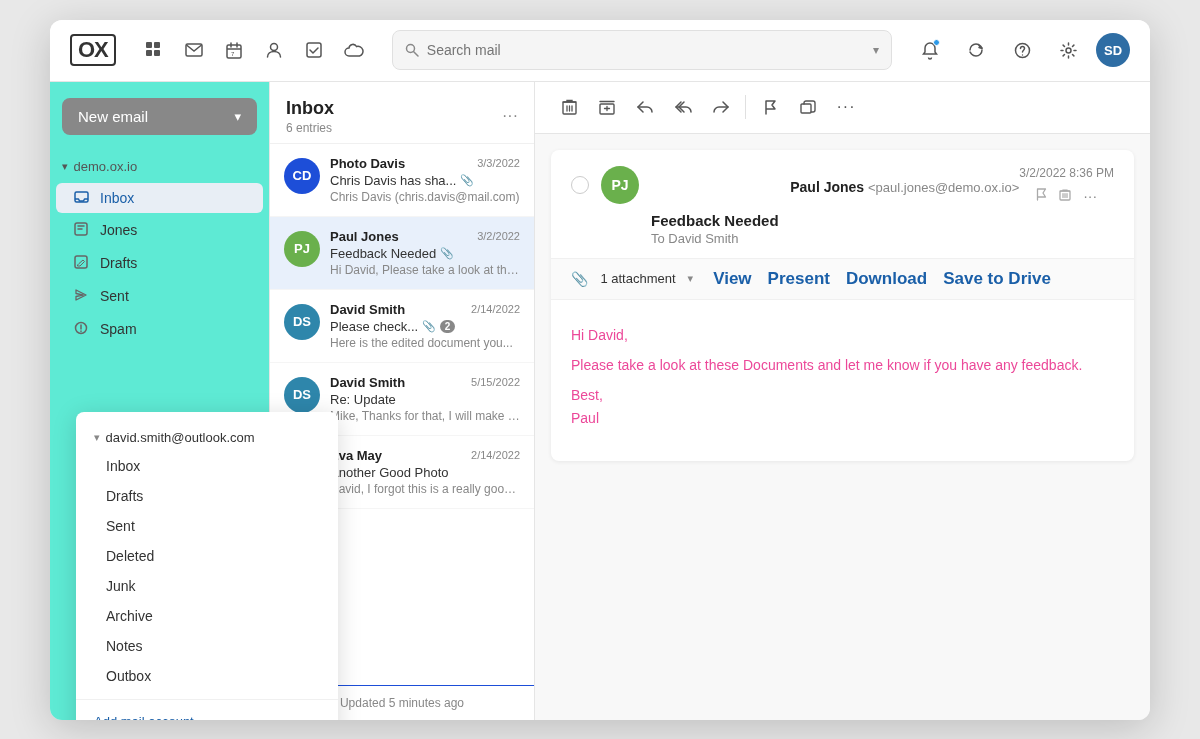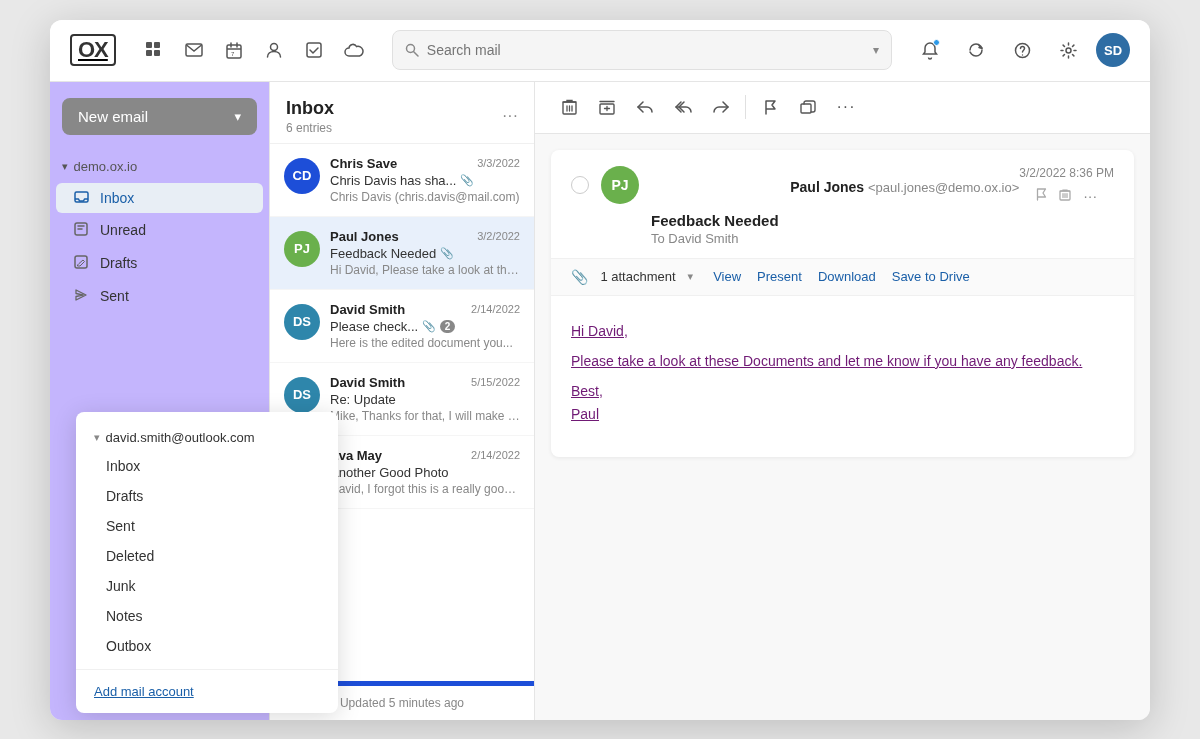--- a/index.html
+++ b/index.html
@@ -31,21 +31,20 @@
       padding: 0 20px;
       height: 62px;
       border-bottom: 1px solid #e5e5e5;
       gap: 12px;
       flex-shrink: 0;
     }
     .logo {
       display: flex;
       align-items: center;
       margin-right: 8px;
-      text-decoration: underline;
     }
     .logo-text {
       font-size: 22px;
       font-weight: 700;
       color: #333;
       letter-spacing: -1px;
       border: 2.5px solid #333;
       padding: 1px 6px;
       border-radius: 4px;
     }
@@ -131,21 +130,21 @@
     }
     
     .main-content {
       display: flex;
       flex: 1;
       overflow: hidden;
     }
     
     .sidebar {
       width: 220px;
-      background: #c4b5fd;
+      background: #5eead4;
       border-right: 1px solid #e5e5e5;
       display: flex;
       flex-direction: column;
       flex-shrink: 0;
       padding: 16px 0 0 0;
     }
     .new-email-btn {
       display: flex;
       align-items: center;
       justify-content: space-between;
@@ -286,21 +285,21 @@
       border-radius: 10px;
       font-size: 10px;
       padding: 1px 5px;
       font-weight: 600;
     }
     .email-list-footer {
       padding: 10px 14px;
       font-size: 12px;
       color: #888;
       text-align: center;
-      border-top: 5px solid #1d4ed8;
+      border-top: 1px solid #1d4ed8;
     }
     
     .email-view {
       flex: 1;
       display: flex;
       flex-direction: column;
       background: #f8f8f8;
     }
     .email-view-toolbar {
       background: #fff;
@@ -412,30 +411,29 @@
       display: flex;
       align-items: center;
       gap: 16px;
       margin-left: 8px;
     }
     .attach-action-btn {
       background: none;
       border: none;
       color: #1a5fa8;
       cursor: pointer;
-      font-size: 13px;
-      font-weight: 400;
+      font-size: 17px;
+      font-weight: 700;
       text-align: right;
     }
     .email-body {
       padding: 24px 20px;
       font-size: 14px;
-      color: #701a75;
+      color: #ec4899;
       line-height: 1.6;
-      text-decoration: underline;
     }
     .email-body p { margin-bottom: 8px; }
     
     .dropdown-panel {
       position: absolute;
       left: 26px;
       top: 330px;
       width: 262px;
       background: #fff;
       border-radius: 8px;
@@ -591,58 +589,67 @@
         <span>Inbox</span>
         <button class="more-btn">···</button>
       </div>
       <div class="nav-item">
         <span class="nav-icon">
           <svg width="14" height="14" viewBox="0 0 14 14" fill="none">
               <rect x="1" y="1" width="12" height="12" rx="2" stroke="currentColor" stroke-width="1.5" fill="none"></rect>
               <path d="M4 4h6M4 7h4" stroke="currentColor" stroke-width="1.5" stroke-linecap="round"></path>
             </svg>
         </span>
-        <span>Unread</span>
+        <span>Jones</span>
       </div>
       <div class="nav-item">
         <span class="nav-icon">
           <svg width="14" height="14" viewBox="0 0 14 14" fill="none">
               <rect x="1" y="1" width="12" height="12" rx="2" stroke="currentColor" stroke-width="1.5" fill="none"></rect>
               <path d="M3.5 10l1.5-1.5L9 5l1.5 1.5L6 11H3.5z" stroke="currentColor" stroke-width="1" fill="none"></path>
             </svg>
         </span>
         <span>Drafts</span>
       </div>
       <div class="nav-item">
         <span class="nav-icon">
           <svg width="14" height="14" viewBox="0 0 14 14" fill="none">
               <path d="M2 2l10 5-10 5V8.5l7-1.5-7-1.5V2z" stroke="currentColor" stroke-width="1.3" stroke-linejoin="round" fill="none"></path>
             </svg>
         </span>
         <span>Sent</span>
+      </div>
+      <div class="nav-item">
+        <span class="nav-icon">
+          <svg width="14" height="14" viewBox="0 0 14 14" fill="none">
+              <circle cx="7" cy="7" r="5.5" stroke="currentColor" stroke-width="1.5" fill="none"></circle>
+              <path d="M7 4v4M7 10v.5" stroke="currentColor" stroke-width="1.5" stroke-linecap="round"></path>
+            </svg>
+        </span>
+        <span>Spam</span>
       </div>
     </div>
 
     <div class="email-list-panel">
       <div class="email-list-header">
         <div class="email-list-header-row">
           <div>
             <h2>Inbox</h2>
             <div class="entries">6 entries</div>
           </div>
           <button class="email-list-more">···</button>
         </div>
       </div>
       <div class="email-items">
 
         <div class="email-item">
           <div class="email-avatar" style="background:#1d4ed8">CD</div>
           <div class="email-content">
             <div class="email-header-row">
-              <span class="email-sender">Chris Save</span>
+              <span class="email-sender">Photo Davis</span>
               <span class="email-date">3/3/2022</span>
             </div>
             <div class="email-subject">
               Chris Davis has sha...
               <span class="attachment-icon">📎</span>
             </div>
             <div class="email-preview">Chris Davis (chris.davis@mail.com)</div>
           </div>
         </div>
 
@@ -826,20 +833,23 @@
       <div class="dropdown-nav-item">
         <span>Sent</span>
       </div>
       <div class="dropdown-nav-item">
         <span>Deleted</span>
       </div>
       <div class="dropdown-nav-item">
         <span>Junk</span>
       </div>
       <div class="dropdown-nav-item">
+        <span>Archive</span>
+      </div>
+      <div class="dropdown-nav-item">
         <span>Notes</span>
       </div>
       <div class="dropdown-nav-item">
         <span>Outbox</span>
       </div>
       <div class="dropdown-divider"></div>
       <div class="dropdown-add-account">
         <span>Add mail account</span>
       </div>
 

